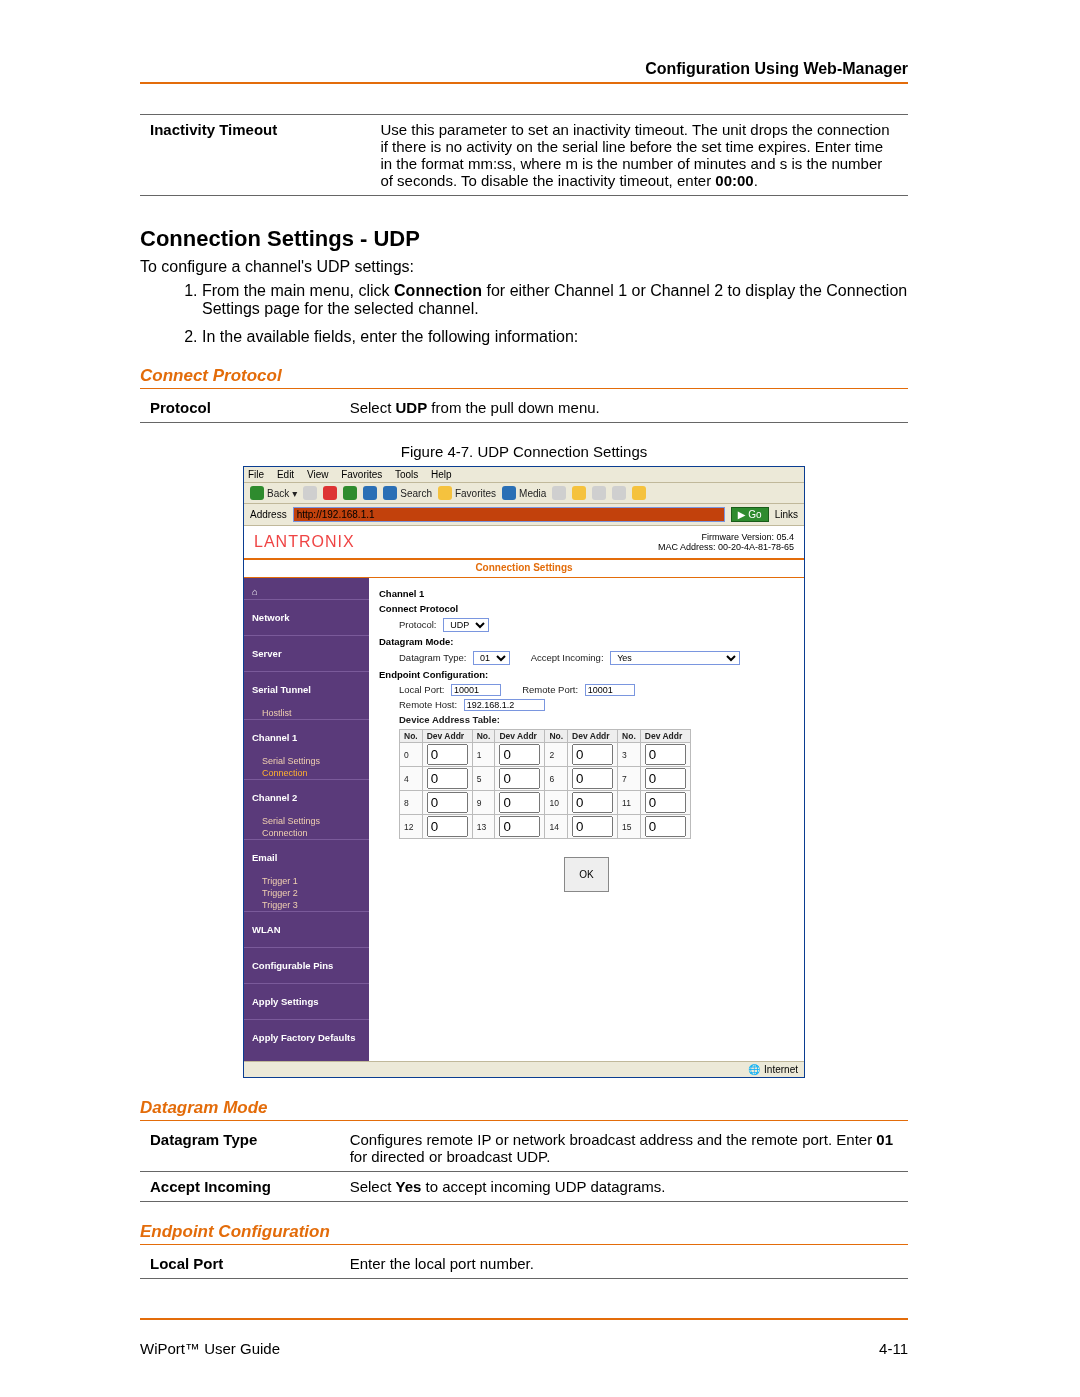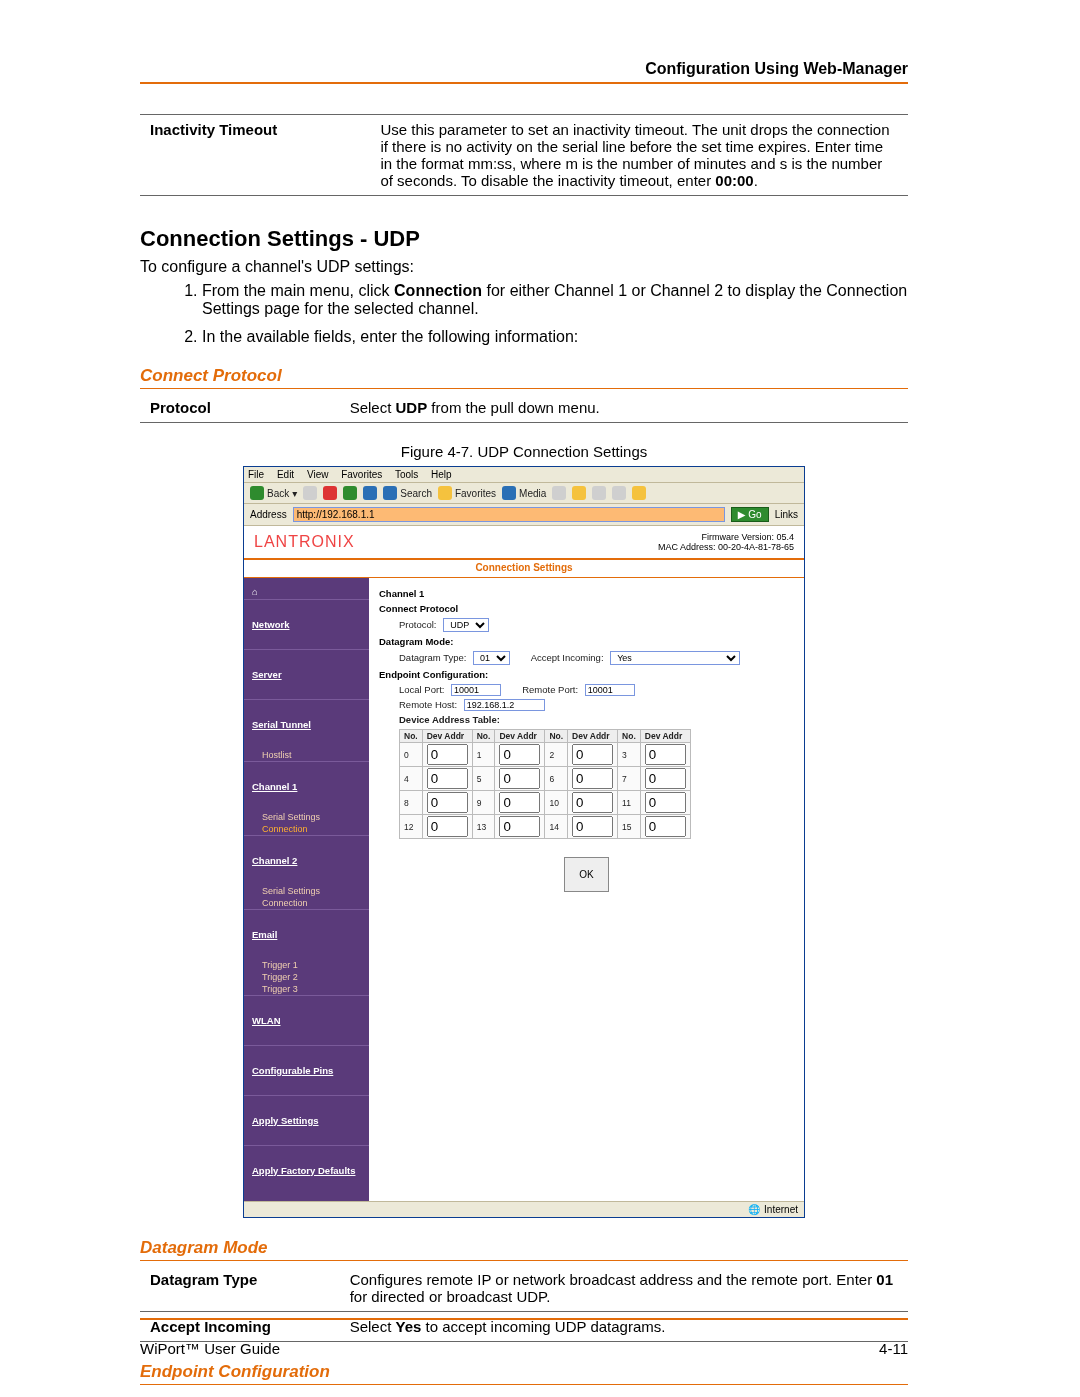--- a/index.html
+++ b/index.html
@@ -123,39 +123,39 @@
     gap:3px;
     align-items:center;
   }
   .ie-toolbar .ico { display:inline-block; width:14px; height:14px; border-radius:3px; }
   .ie-addr {
     display:flex; align-items:center; padding:3px 6px;
     border-bottom:1px solid #c0b89a; gap:6px;
   }
   .ie-addr input {
     flex:1; font-size:10px; padding:1px 3px;
-    border:1px solid #7a96df; background:#fdba74;
+    border:1px solid #7a96df; background:#c2410c;
   }
   .ie-go { background:#2e8b2e; color:#fff; padding:1px 6px; border:1px solid #1a5c1a; font-size:10px;}
   .brand {
     display:flex; justify-content:space-between; align-items:center;
     padding:6px 10px; border-bottom:2px solid #e36c0a; background:#fff;
   }
   .brand .logo { color:#ef4444; font-weight:normal; font-size:16px; letter-spacing:1px; }
   .brand .fw { font-size:9px; text-align:right; }
   .page-head {
     background:#fff; color:#e36c0a; font-weight:bold;
     text-align:center; padding:2px 0 4px 0; border-bottom:1px solid #e36c0a;
   }
   .layout { display:flex; flex:1; }
   .sidebar {
     width:125px; background:#5a3a7a; color:#fff; padding:6px 0;
     font-size:9.5px;
   }
-  .sidebar .grp { padding:19px 8px; font-weight:bold; border-top:1px solid #7a5a9a; text-decoration:underline;}
+  .sidebar .grp { padding:12px 8px; font-weight:bold; border-top:1px solid #7a5a9a; }
   .sidebar .item { padding:1px 8px 1px 18px; color:#f0d0b0; font-size:9px;}
   .sidebar .item.hot { color:#ffb030; }
   .main {
     flex:1; background:#fff; padding:6px 10px; font-size:9.5px; color:#222;
   }
   .main .grp-title { color:#000; font-weight:bold; margin:4px 0; }
   .main label { margin-right:4px; }
   .main .row { margin:3px 0; }
   .main select, .main input[type=text] {
     font-size:9px; border:1px solid #7a96df; background:#fff;

